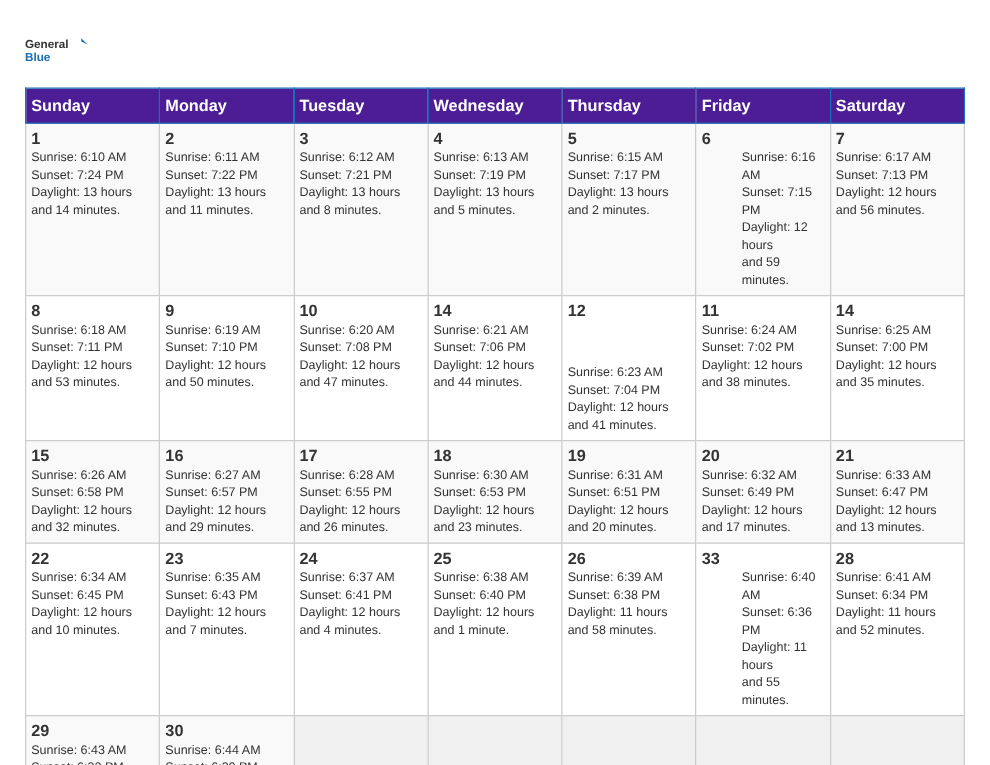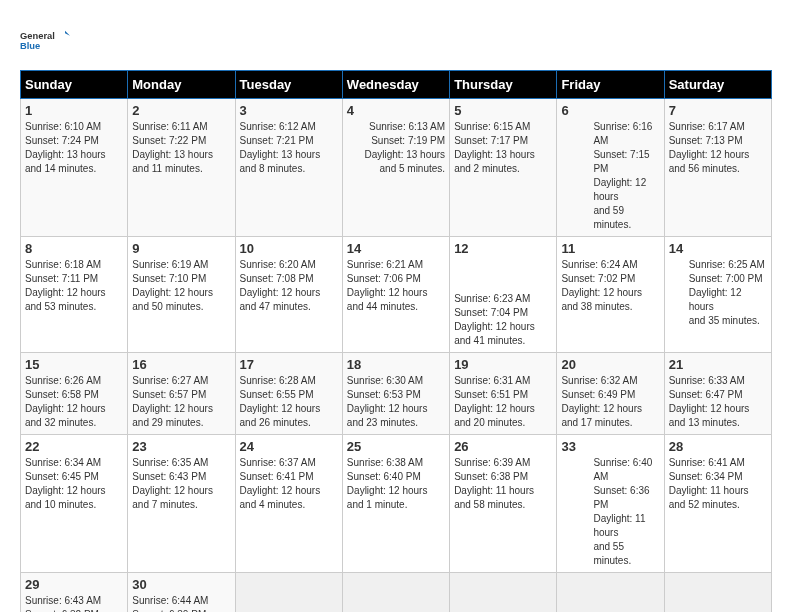--- a/index.html
+++ b/index.html
@@ -33,21 +33,21 @@
       font-size: 16px;
       color: #333;
       font-style: italic;
     }
     table {
       width: 100%;
       border-collapse: collapse;
       font-size: 11px;
     }
     thead tr th {
-      background-color: #000000;
+      background-color: #4c1d95;
       color: #fff;
       padding: 6px 4px;
       text-align: left;
       font-size: 13px;
       font-weight: bold;
       border: 1px solid #1a6db5;
     }
     tbody tr td {
       border: 1px solid #ccc;
       vertical-align: top;
@@ -122,21 +122,21 @@
         </td>
         <td>
           <span class="day-num">3</span>
           <div class="day-info" style="white-space: pre-line;">Sunrise: 6:12 AM
 Sunset: 7:21 PM
 Daylight: 13 hours
 and 8 minutes.</div>
         </td>
         <td>
           <span class="day-num">4</span>
-          <div class="day-info" style="white-space: pre-line; text-align: right;">Sunrise: 6:13 AM
+          <div class="day-info" style="white-space: pre-line;">Sunrise: 6:13 AM
 Sunset: 7:19 PM
 Daylight: 13 hours
 and 5 minutes.</div>
         </td>
         <td>
           <span class="day-num">5</span>
           <div class="day-info" style="white-space: pre-line;">Sunrise: 6:15 AM
 Sunset: 7:17 PM
 Daylight: 13 hours
 and 2 minutes.</div>
@@ -194,21 +194,21 @@
         </td>
         <td>
           <span class="day-num">11</span>
           <div class="day-info" style="white-space: pre-line;">Sunrise: 6:24 AM
 Sunset: 7:02 PM
 Daylight: 12 hours
 and 38 minutes.</div>
         </td>
         <td>
           <span class="day-num">14</span>
-          <div class="day-info" style="white-space: pre-line; margin-left: 20px;">Sunrise: 6:25 AM
+          <div class="day-info" style="white-space: pre-line;">Sunrise: 6:25 AM
 Sunset: 7:00 PM
 Daylight: 12 hours
 and 35 minutes.</div>
         </td>
       </tr>
       <tr>
         <td>
           <span class="day-num">15</span>
           <div class="day-info" style="white-space: pre-line;">Sunrise: 6:26 AM
 Sunset: 6:58 PM

